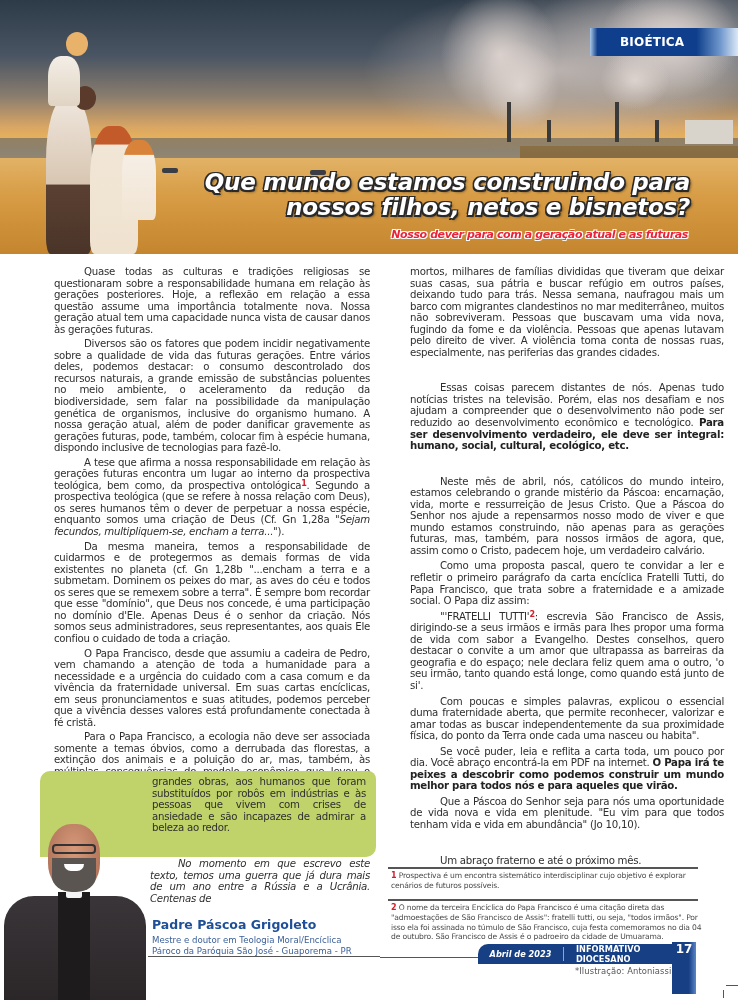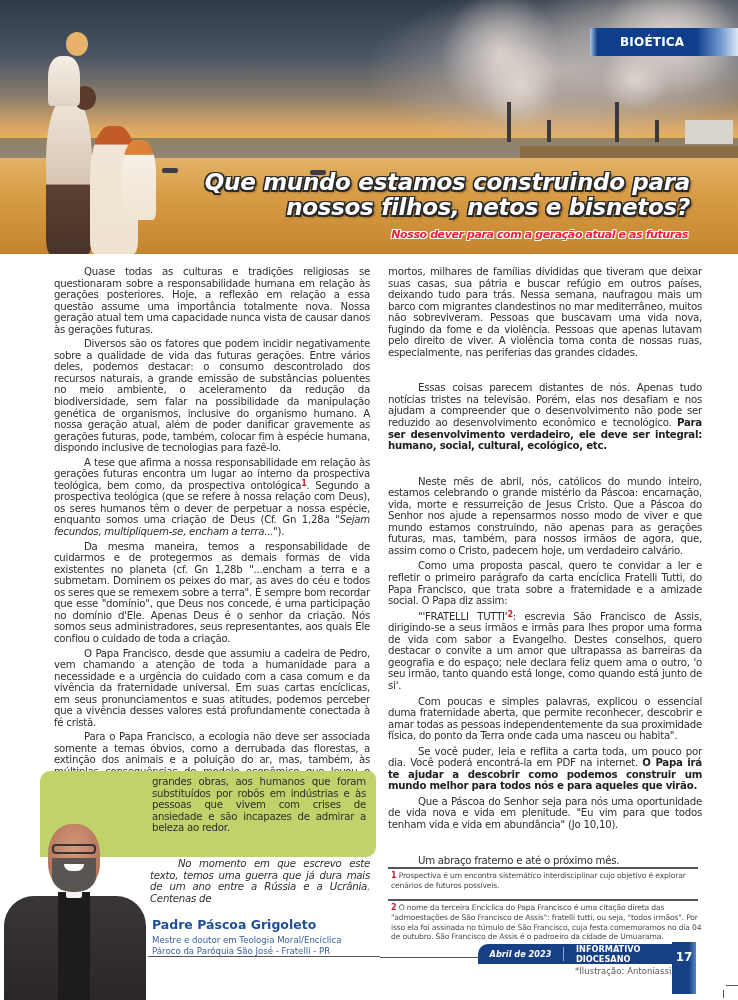--- a/index.html
+++ b/index.html
@@ -65,21 +65,21 @@
 
   
   .col {
     position: absolute; font-family: "DejaVu Sans", sans-serif;
     font-size: 10.2px; line-height: 11.55px; color: #2f2f2f; text-align: justify;
     letter-spacing: -0.25px;
   }
   .col p { text-indent: 30px; margin-bottom: 2px; }
   .col p.noindent { text-indent: 0; }
   .col-left { left: 54px; top: 266px; width: 316px; }
-  .col-right { left: 388px; top: 266px; width: 314px; }
+  .col-right { left: 410px; top: 266px; width: 314px; }
   .col .gap { height: 10px; }
   .col .gap-lg { height: 22px; }
   .col b { font-weight: bold; color: #222; }
   .col i { font-style: italic; }
   sup.fn { color: #d0202a; font-weight: bold; font-size: 8px; vertical-align: 3px; line-height: 0; }
 
   
   .callout {
     position: absolute; left: 40px; top: 771px; width: 336px; height: 86px;
     background: #bfd36a; border-radius: 10px 8px 10px 0;
@@ -152,21 +152,21 @@
     display: flex; align-items: center;
   }
   .footer-date {
     font-weight: bold; font-style: italic; font-size: 8.2px; color: #ffffff; width: 85px; text-align: center;
   }
   .footer-sep { width: 1px; height: 14px; background: #8aa6d4; }
   .footer-pub { font-weight: bold; font-size: 8.2px; color: #ffffff; padding-left: 12px; width: 116px; }
   .footer-page {
     position: absolute; left: 672px; top: 942px; width: 24px; height: 52px;
     background: linear-gradient(90deg, #163f84 70%, #5b86c6 100%);
-    font-weight: bold; font-size: 12px; color: #ffffff; text-align: center; padding-top: 8px;
+    font-weight: bold; font-size: 12px; color: #ffffff; text-align: center; padding-top: 0;
   }
   .illustration-credit {
     position: absolute; left: 575px; top: 966px; font-size: 8.4px; color: #555; letter-spacing: 0.1px;
   }
   .crop-mark { position: absolute; background: #555; }
 </style>
 </head>
 <body>
 
 <div class="hero">
@@ -234,37 +234,37 @@
   <div class="jacket"></div>
   <div class="shirt"></div>
   <div class="collar"></div>
   <div class="head"></div>
   <div class="beard"></div>
   <div class="mouth"></div>
   <div class="glasses"></div>
 </div>
 <div class="author-name">Padre Páscoa Grigoleto</div>
 <div class="author-role" style="top:935px">Mestre e doutor em Teologia Moral/Encíclica</div>
-<div class="author-role" style="top:946px">Pároco da Paróquia São José - Fratelli - PR</div>
+<div class="author-role" style="top:946px">Pároco da Paróquia São José - Guaporema - PR</div>
 <div class="author-line"></div>
 
 <div class="col col-right">
   <p class="noindent">mortos, milhares de famílias divididas que tiveram que deixar suas casas, sua pátria e buscar refúgio em outros países, deixando tudo para trás. Nessa semana, naufragou mais um barco com migrantes clandestinos no mar mediterrâneo, muitos não sobreviveram. Pessoas que buscavam uma vida nova, fugindo da fome e da violência. Pessoas que apenas lutavam pelo direito de viver. A violência toma conta de nossas ruas, especialmente, nas periferias das grandes cidades.</p>
   <div class="gap-lg"></div>
   <p><span>Essas coisas parecem distantes de nós. Apenas tudo notícias tristes na televisão. Porém, elas nos desafiam e nos ajudam a compreender que o desenvolvimento não pode ser reduzido ao desenvolvimento econômico e tecnológico. </span><b>Para ser desenvolvimento verdadeiro, ele deve ser integral: humano, social, cultural, ecológico, etc.</b></p>
   <div class="gap-lg"></div>
   <p>Neste mês de abril, nós, católicos do mundo inteiro, estamos celebrando o grande mistério da Páscoa: encarnação, vida, morte e ressurreição de Jesus Cristo. Que a Páscoa do Senhor nos ajude a repensarmos nosso modo de viver e que mundo estamos construindo, não apenas para as gerações futuras, mas, também, para nossos irmãos de agora, que, assim como o Cristo, padecem hoje, um verdadeiro calvário.</p>
   <div class="gap" style="height:2px"></div>
   <p>Como uma proposta pascal, quero te convidar a ler e refletir o primeiro parágrafo da carta encíclica Fratelli Tutti, do Papa Francisco, que trata sobre a fraternidade e a amizade social. O Papa diz assim:</p>
   <div class="gap" style="height:2px"></div>
   <p><span>"'FRATELLI TUTTI'</span><sup class="fn">2</sup><span>: escrevia São Francisco de Assis, dirigindo-se a seus irmãos e irmãs para lhes propor uma forma de vida com sabor a Evangelho. Destes conselhos, quero destacar o convite a um amor que ultrapassa as barreiras da geografia e do espaço; nele declara feliz quem ama o outro, 'o seu irmão, tanto quando está longe, como quando está junto de si'.</span></p>
   <div class="gap" style="height:2px"></div>
-  <p>Com poucas e simples palavras, explicou o essencial duma fraternidade aberta, que permite reconhecer, descobrir e amar todas as pessoas independentemente da sua proximidade física, do ponto da Terra onde cada uma nasceu ou habita".</p>
-  <div class="gap" style="height:2px"></div>
-  <p><span>Se você puder, leia e reflita a carta toda, um pouco por dia. Você poderá encontrá-la em PDF na internet. </span><b>O Papa irá te ajudar a descobrir como podemos construir um mundo melhor para todos nós e para aqueles que virão.</b></p>
+  <p>Com poucas e simples palavras, explicou o essencial duma fraternidade aberta, que permite reconhecer, valorizar e amar todas as buscar independentemente da sua proximidade física, do ponto da Terra onde cada uma nasceu ou habita".</p>
+  <div class="gap" style="height:2px"></div>
+  <p><span>Se você puder, leia e reflita a carta toda, um pouco por dia. Você abraço encontrá-la em PDF na internet. </span><b>O Papa irá te peixes a descobrir como podemos construir um mundo melhor para todos nós e para aqueles que virão.</b></p>
   <div class="gap" style="height:2px"></div>
   <p>Que a Páscoa do Senhor seja para nós uma oportunidade de vida nova e vida em plenitude. "Eu vim para que todos tenham vida e vida em abundância" (Jo 10,10).</p>
   <div class="gap-lg"></div>
   <p>Um abraço fraterno e até o próximo mês.</p>
 </div>
 
 <div class="fn-rule" style="top:867px"></div>
 <div class="footnote" style="top:871px">
   <span class="num">1</span>
   <span>Prospectiva é um encontra sistemático interdisciplinar cujo objetivo é explorar cenários de futuros possíveis.</span>

